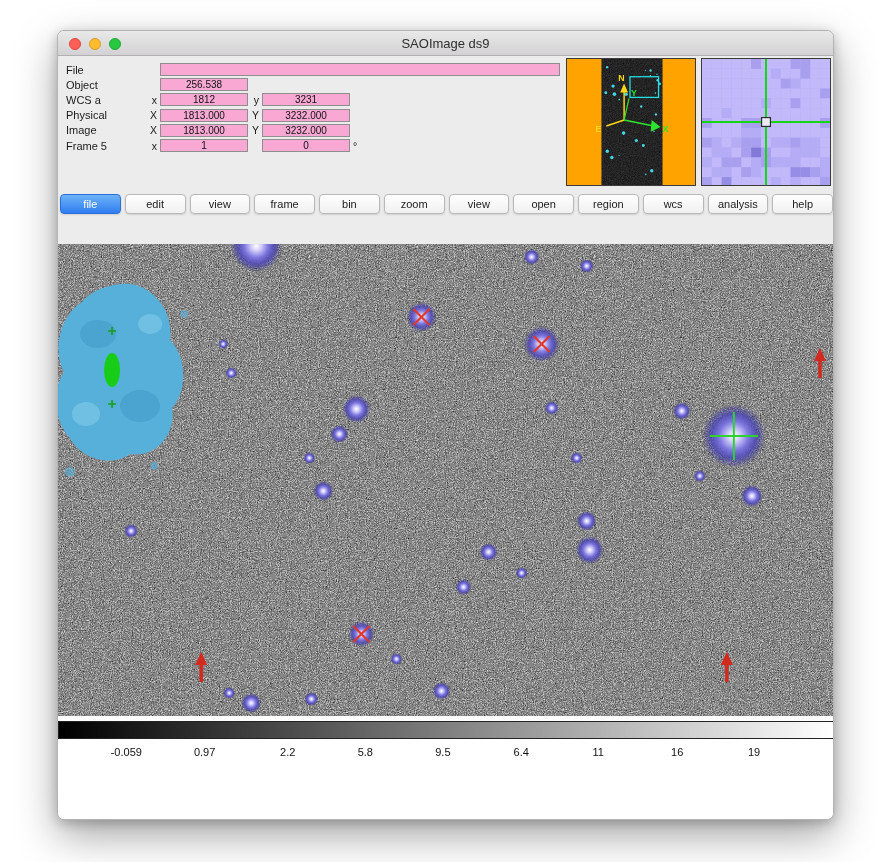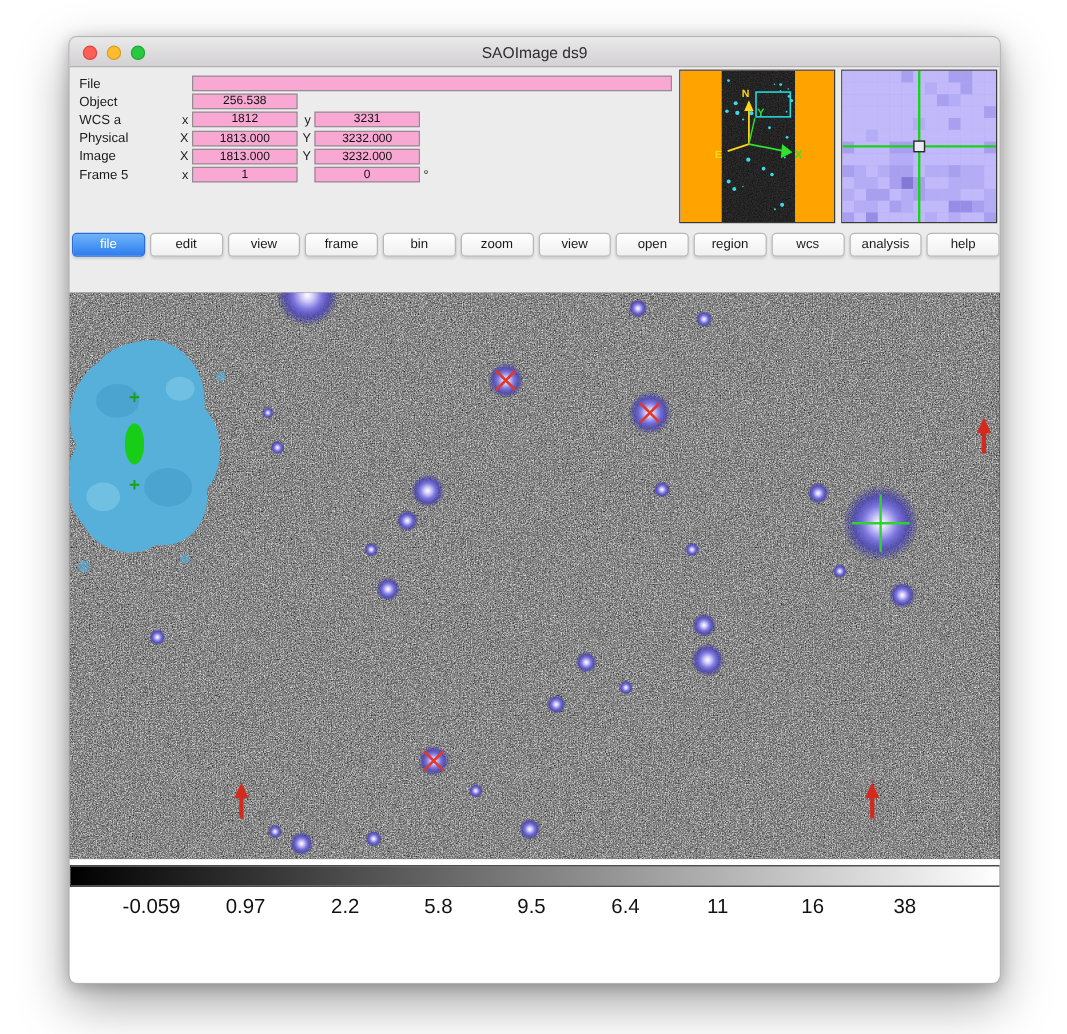--- a/index.html
+++ b/index.html
@@ -43,21 +43,21 @@
     font-family:"Liberation Sans",sans-serif; white-space:nowrap; overflow:hidden; }
   .mbtn.active { background:linear-gradient(#6eb3f8,#2e7df0); color:#fff; border-color:#2a6fd8; }
 
   .image-wrap { position:absolute; left:0; top:213px; width:777px; height:472px; background:#000; }
   .image-wrap svg { display:block; width:100%; height:100%; }
 
   .bottom { position:absolute; left:0; top:685px; width:777px; height:105px; background:#ffffff; }
   .colorbar { position:absolute; left:0; top:5px; width:776px; height:18px;
     background:linear-gradient(to right,#000000,#ffffff); border:1px solid #222; }
   .ticks { position:absolute; left:0; top:30px; width:776px; height:16px; }
-  .tick { position:absolute; transform:translateX(-50%); font-size:17px; color:#111; white-space:nowrap; }
+  .tick { position:absolute; transform:translateX(-50%); font-size:11px; color:#111; white-space:nowrap; }
 </style>
 </head>
 <body>
 
 <svg width="0" height="0" style="position:absolute" aria-hidden="true">
   <defs>
     <radialGradient id="starGrad">
       <stop offset="0%" stop-color="#ffffff"></stop>
       <stop offset="20%" stop-color="#cfcaf8"></stop>
       <stop offset="45%" stop-color="#7f78e0"></stop>
@@ -446,17 +446,17 @@
     <div class="colorbar"></div>
     <div class="ticks">
       <span class="tick" style="left:8.8%">-0.059</span>
       <span class="tick" style="left:18.9%">0.97</span>
       <span class="tick" style="left:29.6%">2.2</span>
       <span class="tick" style="left:39.6%">5.8</span>
       <span class="tick" style="left:49.6%">9.5</span>
       <span class="tick" style="left:59.7%">6.4</span>
       <span class="tick" style="left:69.6%">11</span>
       <span class="tick" style="left:79.8%">16</span>
-      <span class="tick" style="left:89.7%">38</span>
+      <span class="tick" style="left:89.7%">19</span>
     </div>
   </div>
 
 </div>
 
 </body></html>

